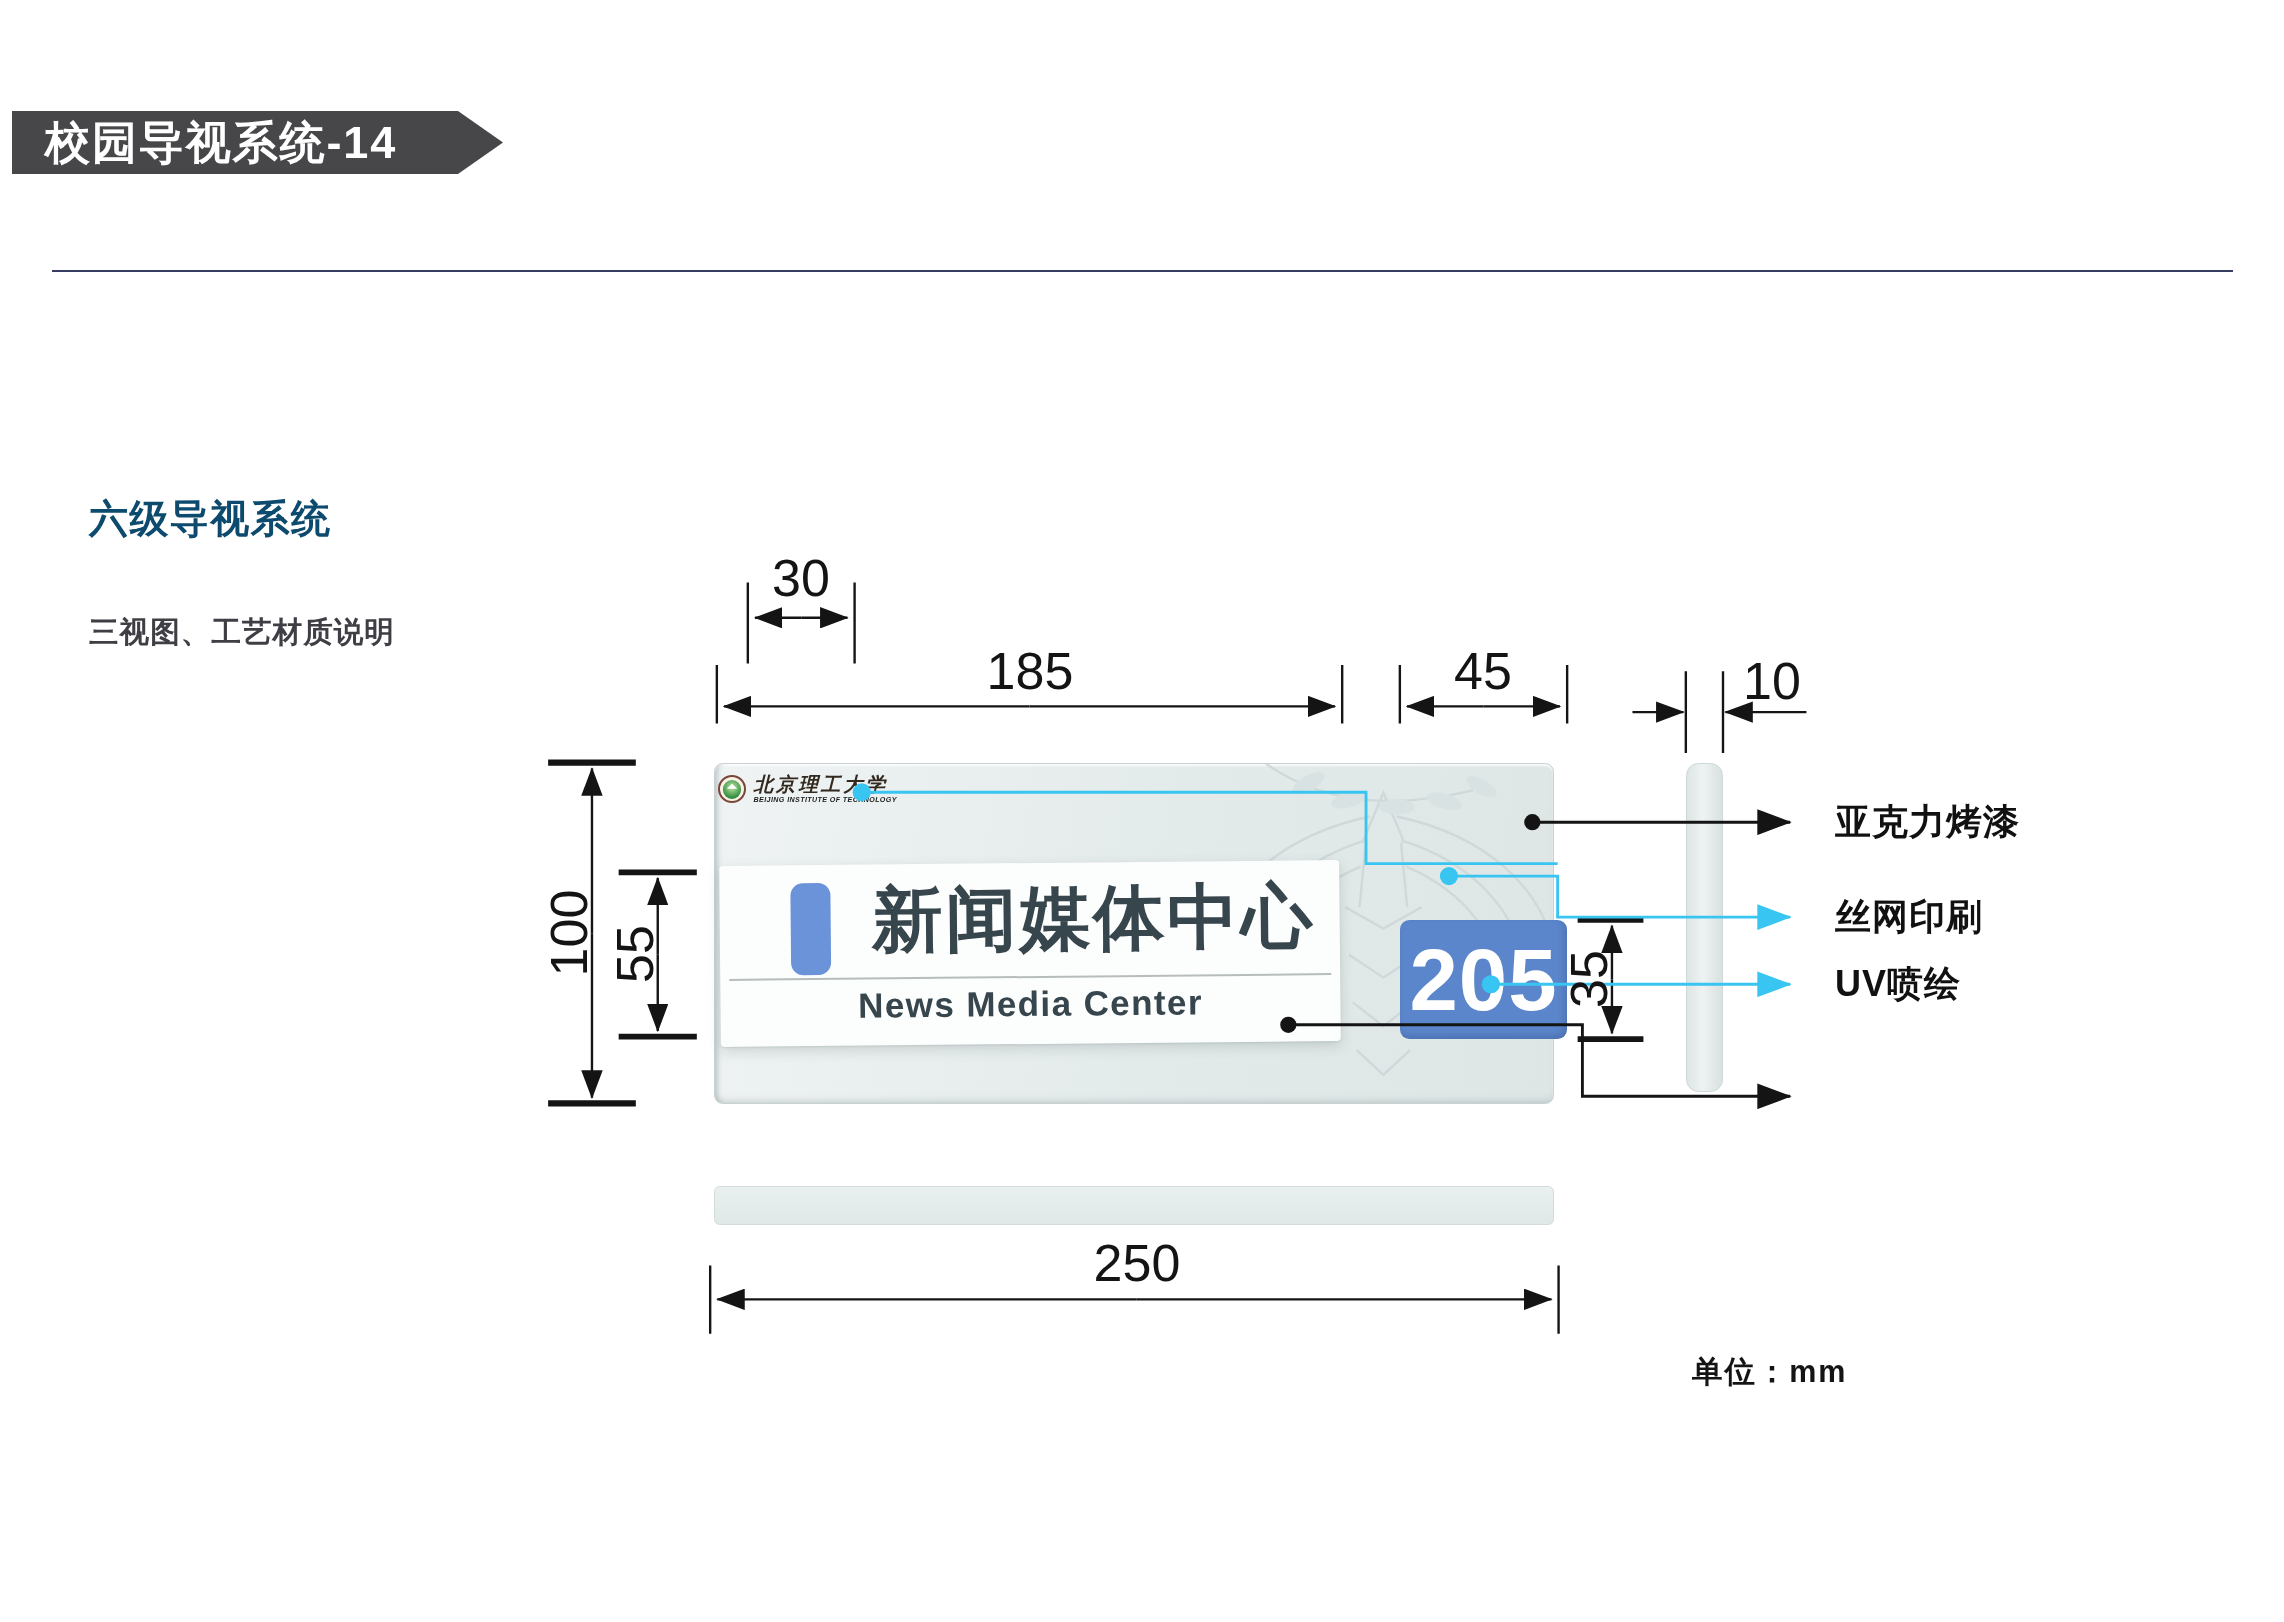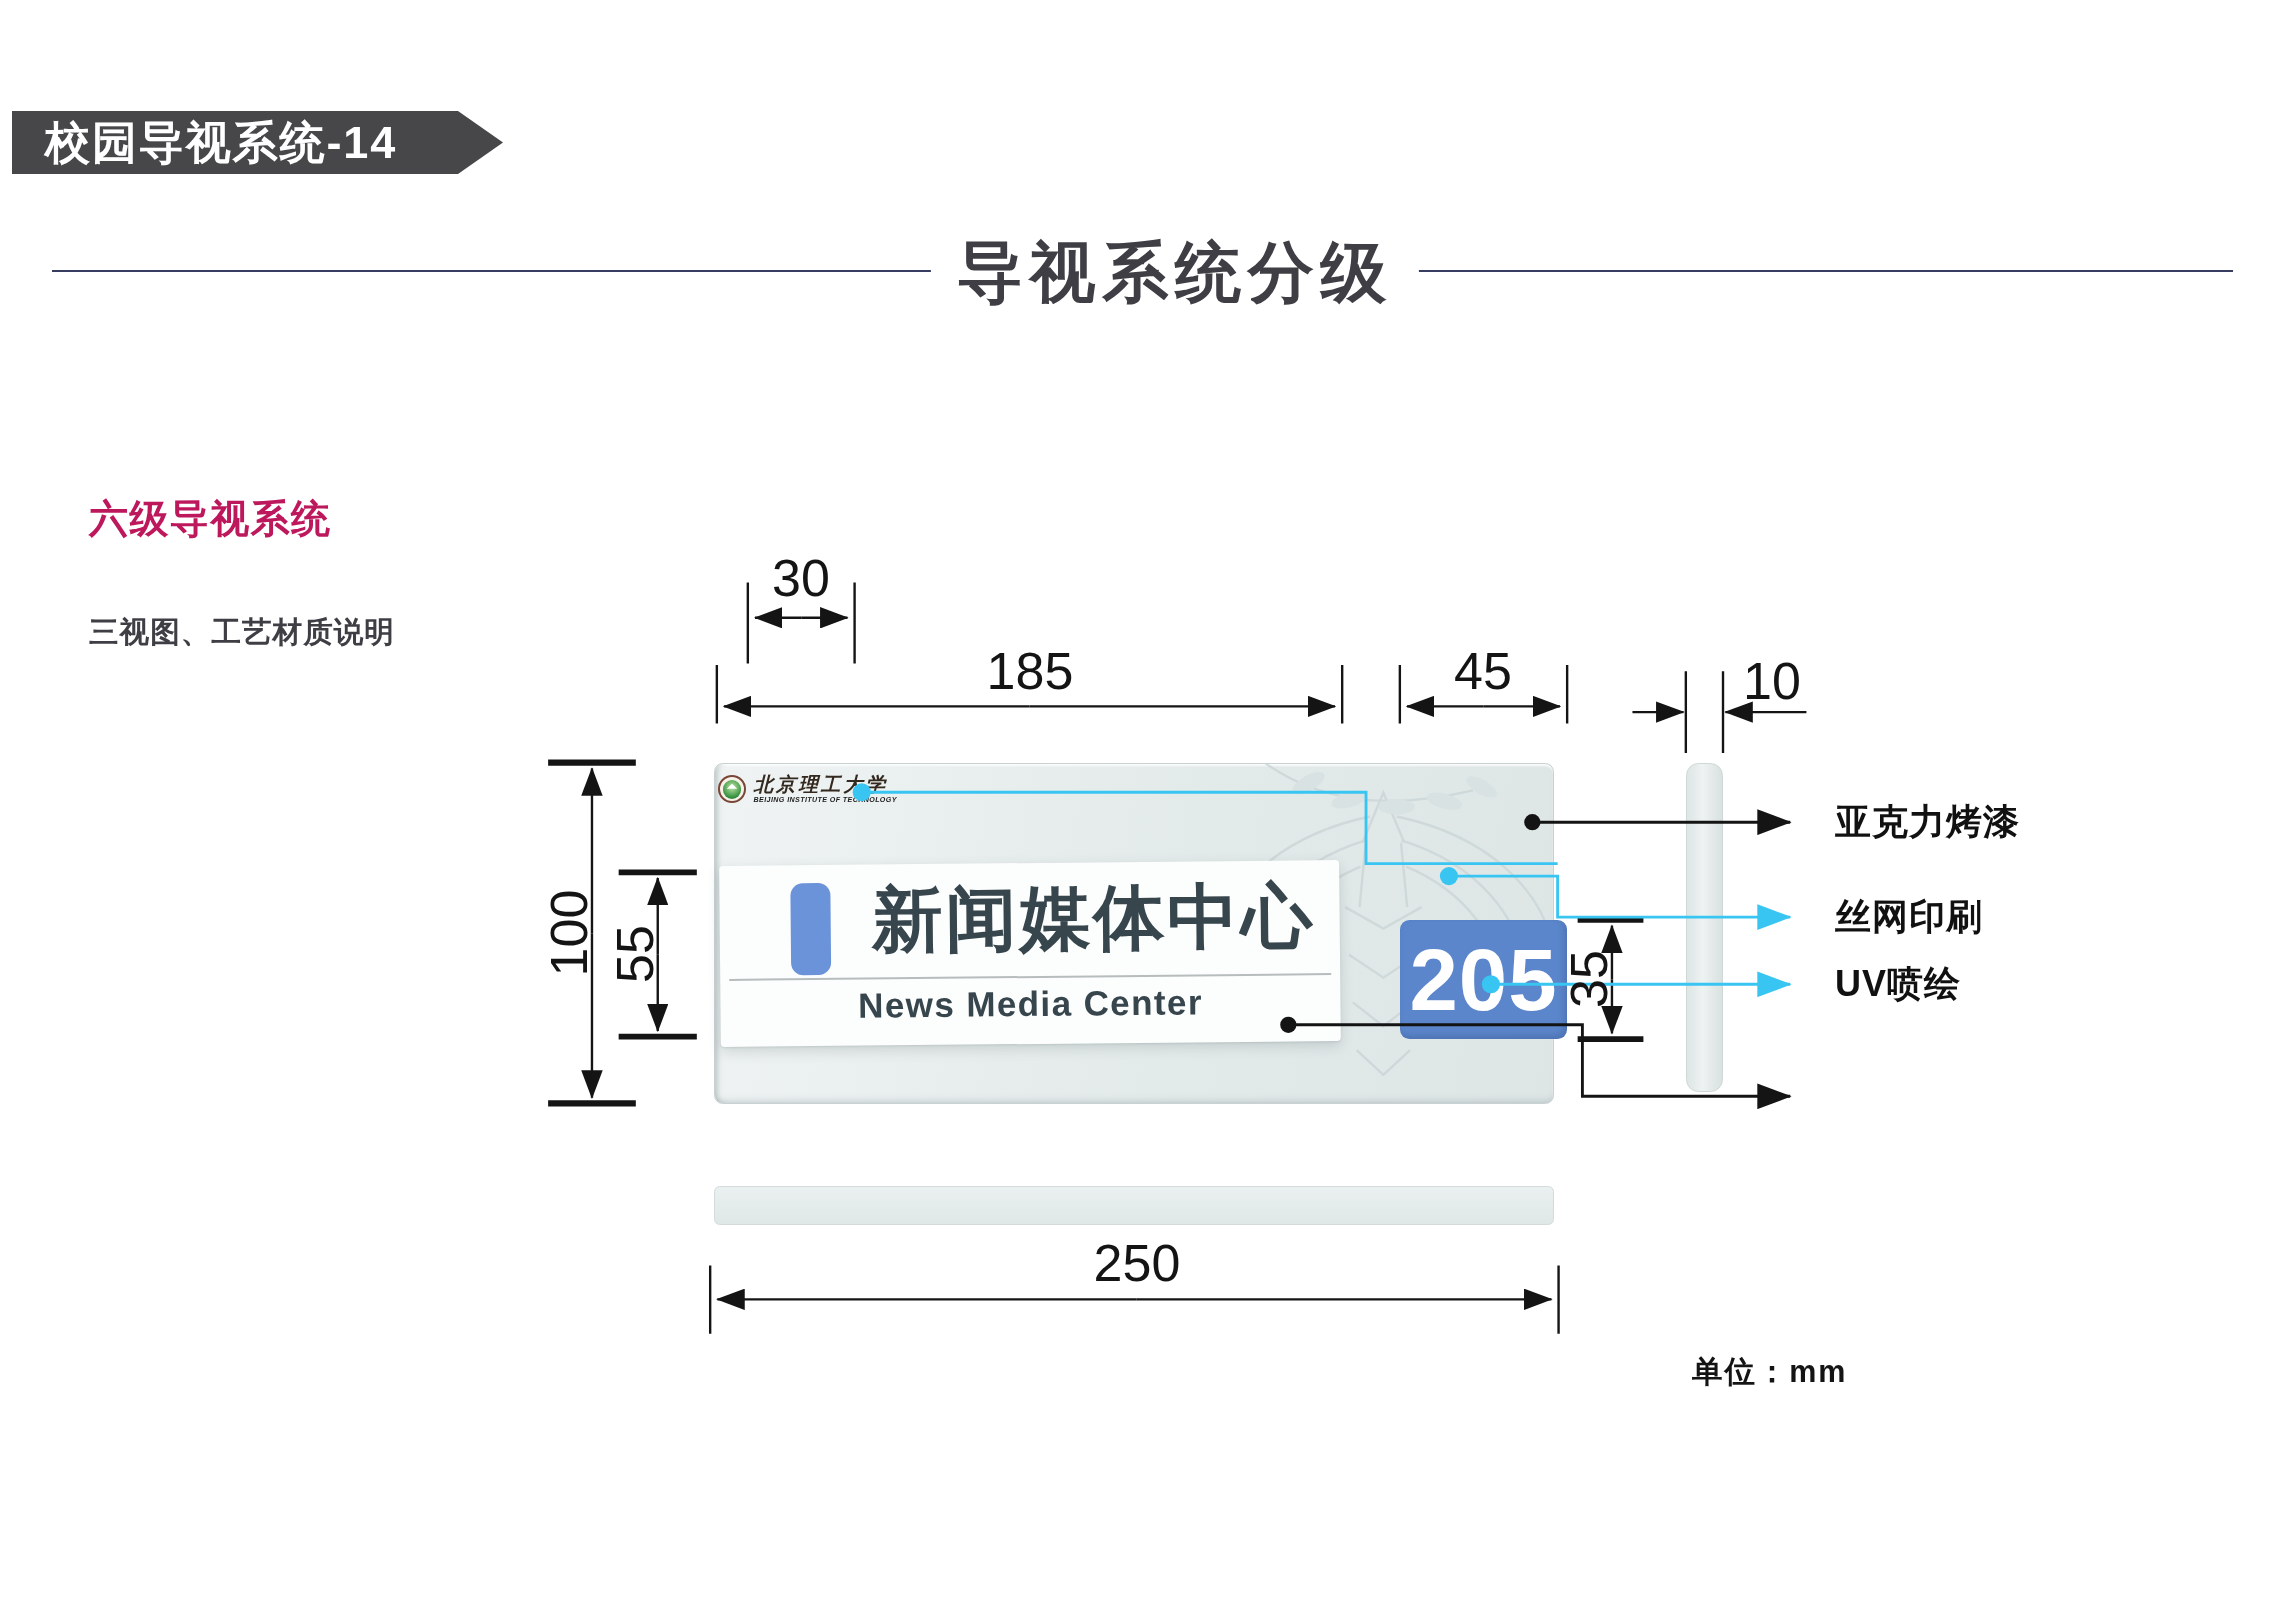--- a/index.html
+++ b/index.html
@@ -9,21 +9,21 @@
 
   
   .banner{left:12px;top:111px;width:491px;height:63px;background:#47474a;
     clip-path:polygon(0 0,calc(100% - 45px) 0,100% 50%,calc(100% - 45px) 100%,0 100%);
     display:flex;align-items:center;padding-left:26px;box-sizing:border-box;}
   .banner span{color:#fff;font-size:45px;font-weight:bold;letter-spacing:1.9px;margin-left:7px;}
   .title-line{left:52px;top:270px;width:2181px;height:2.4px;background:#373d60;}
   .page-title{left:1175px;top:228px;transform:translateX(-50%);background:#fff;
     padding:0 26px;font-size:66px;font-weight:bold;color:#3e3e44;letter-spacing:6.7px;white-space:nowrap;}
 
-  .h1{left:89px;top:492px;font-size:39px;font-weight:bold;color:#be185d;letter-spacing:1.4px;}
+  .h1{left:89px;top:492px;font-size:39px;font-weight:bold;color:#0c4a6e;letter-spacing:1.4px;}
   .h2{left:89px;top:612px;font-size:29.6px;font-weight:bold;color:#3e3e44;letter-spacing:1px;}
 
   
   .plate{left:714px;top:763px;width:840px;height:341px;border-radius:8.6px;
     background:linear-gradient(100deg,#eff3f3,#e3eaea 55%,#dde5e5);
     border:1px solid #c9d2d2;box-sizing:border-box;overflow:hidden;
     box-shadow:inset 6.7px 0 5.7px -3.8px rgba(140,155,158,.45),
                inset 0 -5.7px 7.6px -4.3px rgba(140,155,158,.4),
                inset 0 1.9px 1.9px rgba(255,255,255,.9);}
   .wm{position:absolute;left:0;top:0;}
@@ -66,21 +66,20 @@
 </style>
 </head>
 <body>
 
 <div id="canvas">
 
   <div class="abs banner">
     <span>校园导视系统-14</span>
   </div>
   <div class="abs title-line"></div>
-  <div class="abs page-title">导视系统分级</div>
 
   <div class="abs h1">六级导视系统</div>
   <div class="abs h2">三视图、工艺材质说明</div>
 
   <div class="abs plate">
     <svg class="wm" width="840" height="341" viewBox="0 0 1762 715">
       <g stroke="#ccd6d8" stroke-width="5" fill="none" opacity=".85">
         <path d="M1150,-5 C1260,75 1400,100 1590,55"></path>
         <path d="M1358,165 L1402,60 L1446,165"></path>
         <path d="M1365,165 L1352,300 M1439,165 L1452,300"></path>

